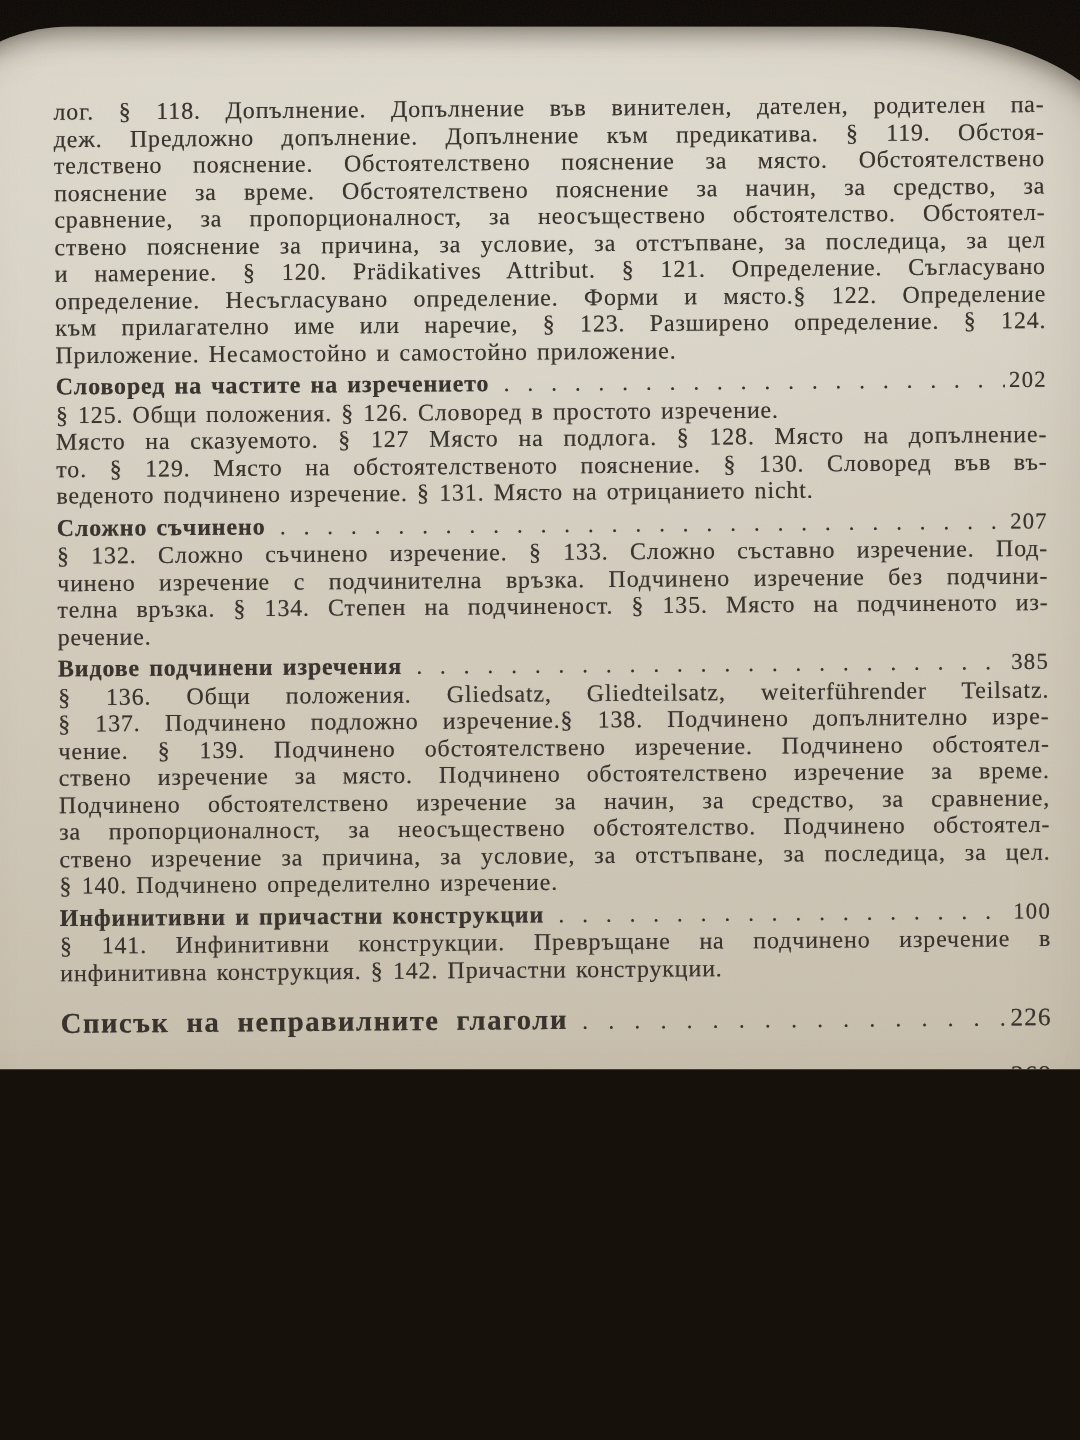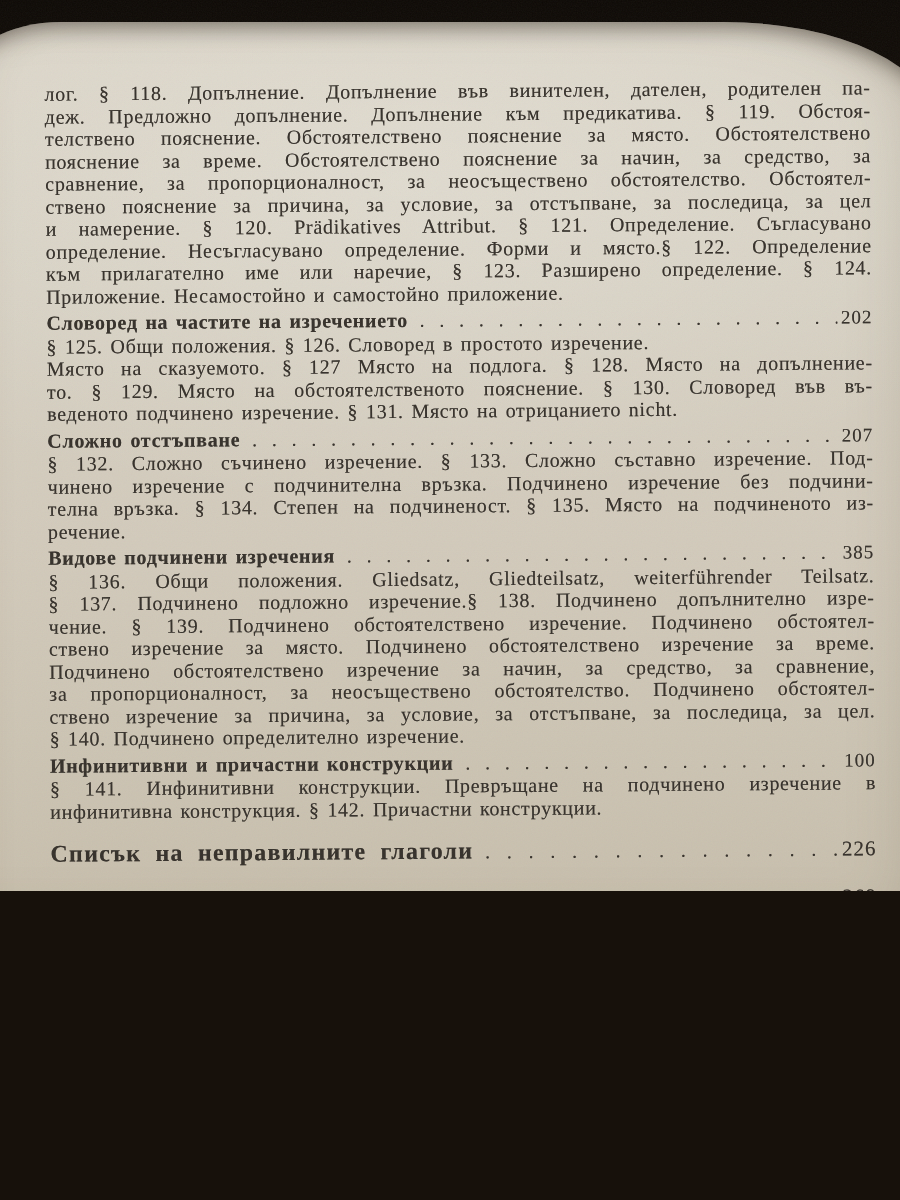--- a/index.html
+++ b/index.html
@@ -136,21 +136,21 @@
         <div>
             <div class="toc-line short">§ 125. Общи положения. § 126. Словоред в простото изречение.</div>
             <div class="toc-line">Място на сказуемото. § 127 Място на подлога. § 128. Място на допълнение-</div>
             <div class="toc-line">то. § 129. Място на обстоятелственото пояснение. § 130. Словоред във въ-</div>
             <div class="toc-line short">веденото подчинено изречение. § 131. Място на отрицанието nicht.</div>
           </div>
       </div>
 
       <div>
         <div class="heading-row">
-          <span class="h-label">Сложно отстъпване</span>
+          <span class="h-label">Сложно съчинено</span>
           <span class="leader">......................................</span>
           <span class="page-num">207</span>
         </div>
         <div>
             <div class="toc-line">§ 132. Сложно съчинено изречение. § 133. Сложно съставно изречение. Под-</div>
             <div class="toc-line">чинено изречение с подчинителна връзка. Подчинено изречение без подчини-</div>
             <div class="toc-line">телна връзка. § 134. Степен на подчиненост. § 135. Място на подчиненото из-</div>
             <div class="toc-line short">речение.</div>
           </div>
       </div>

